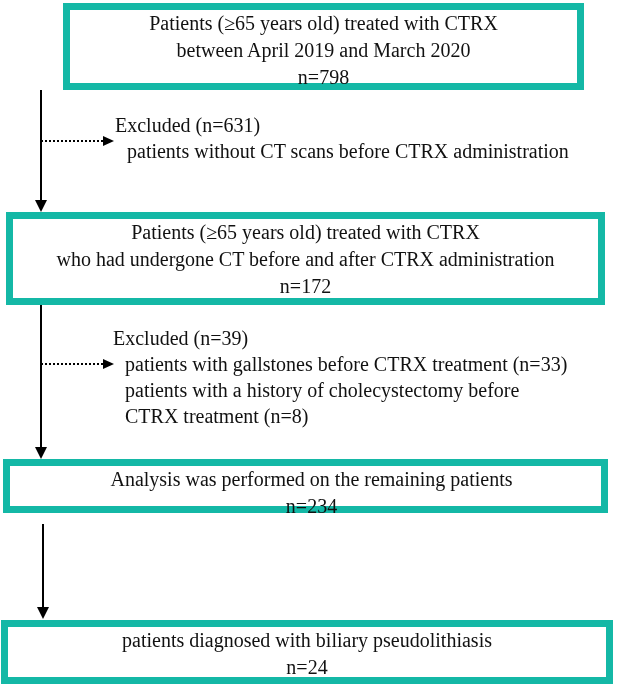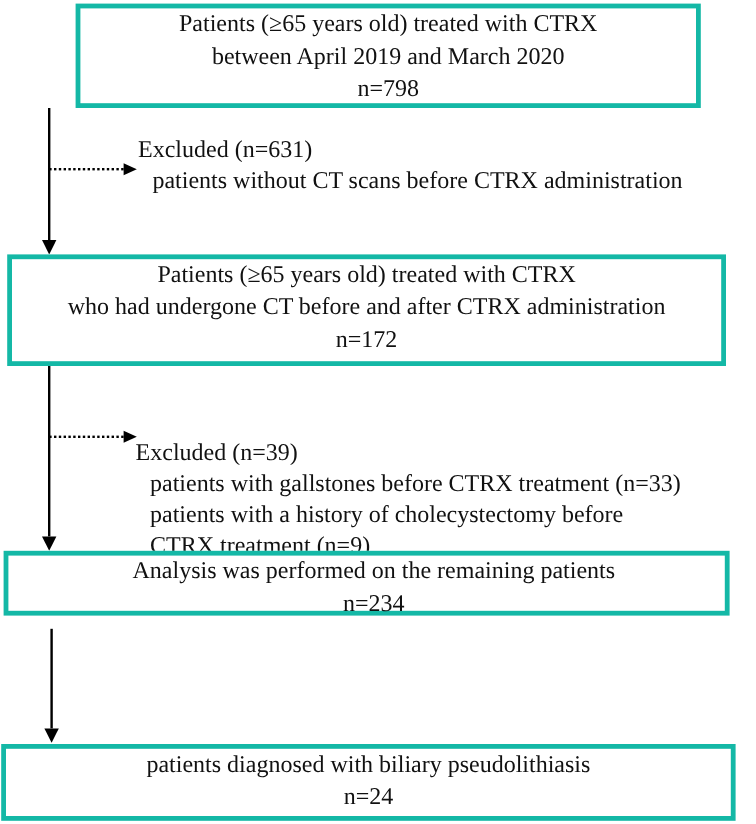--- a/index.html
+++ b/index.html
@@ -8,25 +8,25 @@
     width: 630px;
     height: 687px;
     background: #ffffff;
     font-family: "Liberation Serif", "DejaVu Serif", serif;
     color: #111111;
     overflow: hidden;
   }
   .box {
     position: absolute;
     box-sizing: border-box;
-    border: 4px solid #14b8a6;
+    border: 7px solid #14b8a6;
     background: #ffffff;
     display: flex;
     flex-direction: column;
-    justify-content: flex-start;
+    justify-content: space-between;
     text-align: center;
     font-size: 20px;
     line-height: 27px;
   }
   .box1 { left: 63px;  top: 3px;   width: 521px; height: 87px; }
   .box2 { left: 6px;   top: 212px; width: 599px; height: 93px; }
   .box3 { left: 3px;   top: 459px; width: 605px; height: 54px; padding-left: 12px; }
   .box4 { left: 1px;   top: 620px; width: 612px; height: 64px; }
 
   .arrow-v {
@@ -68,21 +68,21 @@
   .h2 { left: 35px; top: 447px; }
   .v3 { left: 42px; top: 524px; height: 83px; }
   .h3 { left: 37px; top: 607px; }
 
   .d1 { left: 41px; top: 140px; width: 62px; }
   .dh1 { left: 103px; top: 136px; }
   .d2 { left: 41px; top: 363px; width: 62px; }
   .dh2 { left: 103px; top: 359px; }
 
   .note1 { left: 115px; top: 112px; }
-  .note2 { left: 113px; top: 325px; margin-top: 39px; }
+  .note2 { left: 113px; top: 325px; }
 </style>
 </head>
 <body>
 
 <div class="canvas">
 
   <div class="box box1">
     <div>Patients (≥65 years old) treated with CTRX</div>
     <div>between April 2019 and March 2020</div>
     <div>n=798</div>
@@ -108,21 +108,21 @@
   <div class="arrow-v v2"></div>
   <div class="head-down h2"></div>
 
   <div class="arrow-dash d2"></div>
   <div class="head-right dh2"></div>
 
   <div class="note note2">
     <div>Excluded (n=39)</div>
     <div class="indent">patients with gallstones before CTRX treatment (n=33)</div>
     <div class="indent">patients with a history of cholecystectomy before</div>
-    <div class="indent">CTRX treatment (n=9)</div>
+    <div class="indent">CTRX treatment (n=8)</div>
   </div>
 
   <div class="box box3">
     <div>Analysis was performed on the remaining patients</div>
     <div>n=234</div>
   </div>
 
   <div class="arrow-v v3"></div>
   <div class="head-down h3"></div>
 

